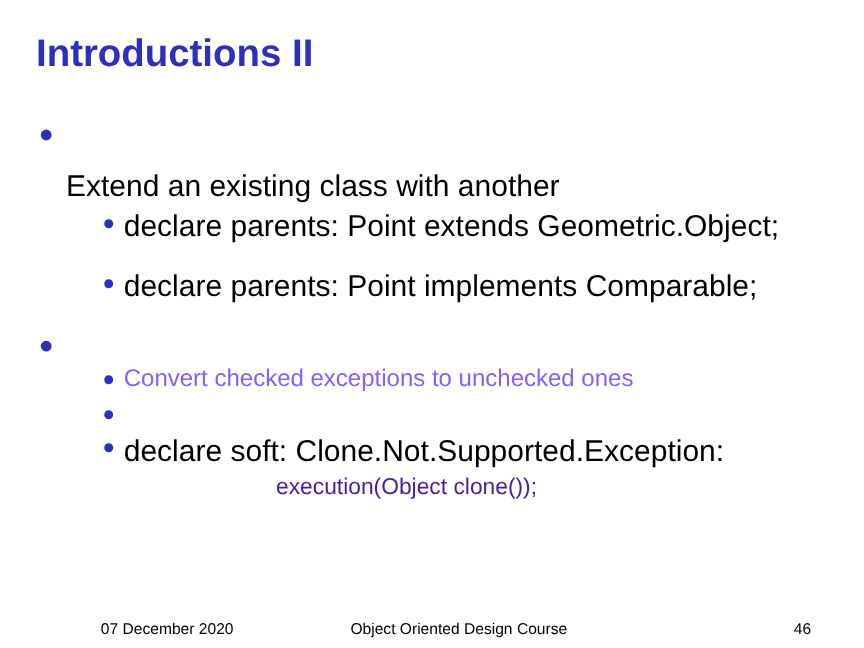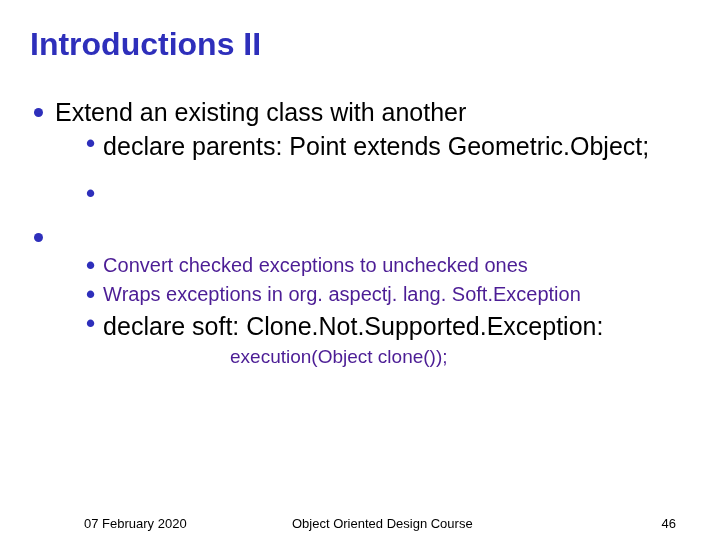--- a/index.html
+++ b/index.html
@@ -2,25 +2,25 @@
 <html><head>
 <meta charset="utf-8">
 <style>
   * { margin: 0; padding: 0; box-sizing: border-box; }
   html, body { width: 720px; height: 540px; background: #fff; font-family: Arial, Helvetica, sans-serif; }
   .slide { width: 720px; height: 540px; padding: 26px 30px 16px 30px; position: relative; border-radius: 26px; }
   .title { color: #2e2fbb; font-size: 32px; font-weight: bold; margin-bottom: 34px; }
   .content { padding-left: 4px; }
   .top-item { display: flex; align-items: flex-start; margin-bottom: 2px; }
   .dot { width: 9px; height: 9px; border-radius: 50%; background: #2e2fbb; flex-shrink: 0; margin-top: 11px; margin-right: 12px; }
-  .top-text { font-size: 25px; color: #000; line-height: 1.25; }
+  .top-text { font-size: 25px; color: #000; line-height: 1.25; margin-top: 43px; }
   .sub-list { padding-left: 52px; margin-top: 2px; margin-bottom: 16px; }
   .sub-item { display: flex; align-items: flex-start; margin-bottom: 2px; }
   .sub-bullet { color: #2e2fbb; font-size: 26px; line-height: 1; margin-right: 8px; margin-top: 0px; flex-shrink: 0; font-weight: bold;}
-  .sub-text { font-size: 20px; color: #4c1d95; line-height: 1.35; }
+  .sub-text { font-size: 20px; color: #8b5cf6; line-height: 1.35; }
   .sub-text-sm { font-size: 25px; color: #000; line-height: 1.35; }
   .sub-continue { font-size: 19px; color: #4c1d95; padding-left: 144px; line-height: 1.35; margin-top: -2px; }
   .footer { position: absolute; bottom: 24px; left: 0; width: 720px; display: flex; align-items: baseline; font-size: 13px; color: #000; }
   .footer-date { position: absolute; left: 84px; }
   .footer-title { position: absolute; left: 292px; }
   .footer-page { position: absolute; right: 44px; }
 </style>
 </head>
 <body>
 
@@ -36,42 +36,42 @@
     <div class="sub-list">
       <div class="sub-item">
         <div class="sub-bullet">•</div>
         <div class="sub-text-sm">declare parents: Point extends Geometric.Object;</div>
       </div>
     </div>
 
     <div class="sub-list">
       <div class="sub-item">
         <div class="sub-bullet">•</div>
+        <div class="sub-text-sm">declare parents: Point implements Comparable;</div>
       </div>
     </div>
 
     <div class="top-item">
       <div class="dot"></div>
     </div>
     <div class="sub-list" style="margin-top:10px;">
       <div class="sub-item">
         <div class="sub-bullet">•</div>
         <div class="sub-text">Convert checked exceptions to unchecked ones</div>
       </div>
       <div class="sub-item">
         <div class="sub-bullet">•</div>
-        <div class="sub-text">Wraps exceptions in org. aspectj. lang. Soft.Exception</div>
       </div>
       <div class="sub-item">
         <div class="sub-bullet">•</div>
         <div class="sub-text-sm">declare soft: Clone.Not.Supported.Exception:</div>
       </div>
       <div class="sub-continue">execution(Object clone());</div>
     </div>
 
   </div>
 
   <div class="footer">
-    <div class="footer-date">07 February 2020</div>
+    <div class="footer-date">07 December 2020</div>
     <div class="footer-title">Object Oriented Design Course</div>
     <div class="footer-page">46</div>
   </div>
 </div>
 
 </body></html>

